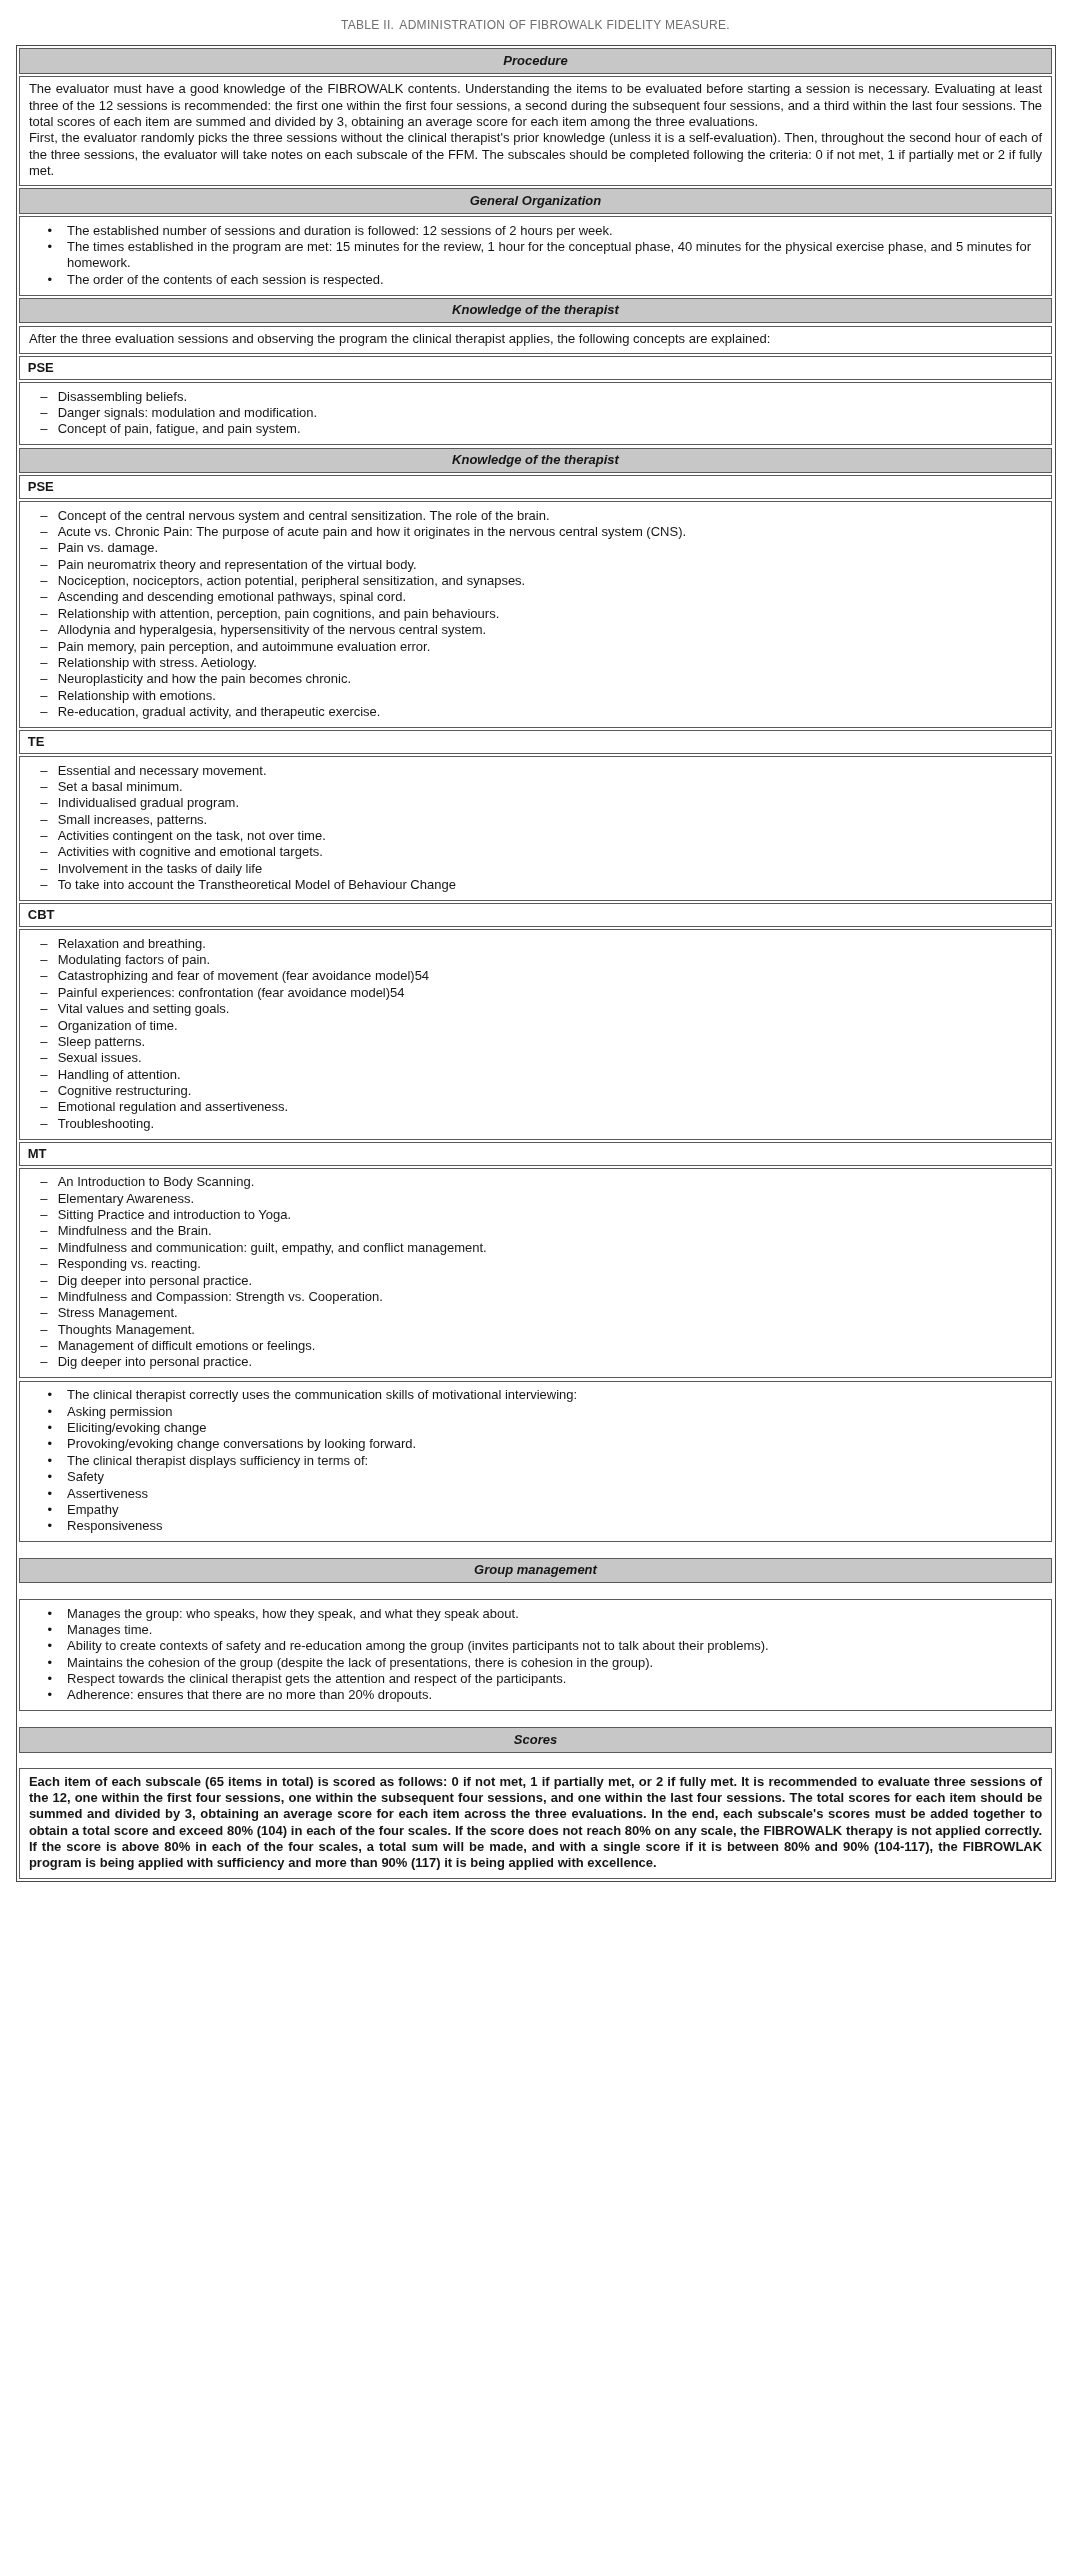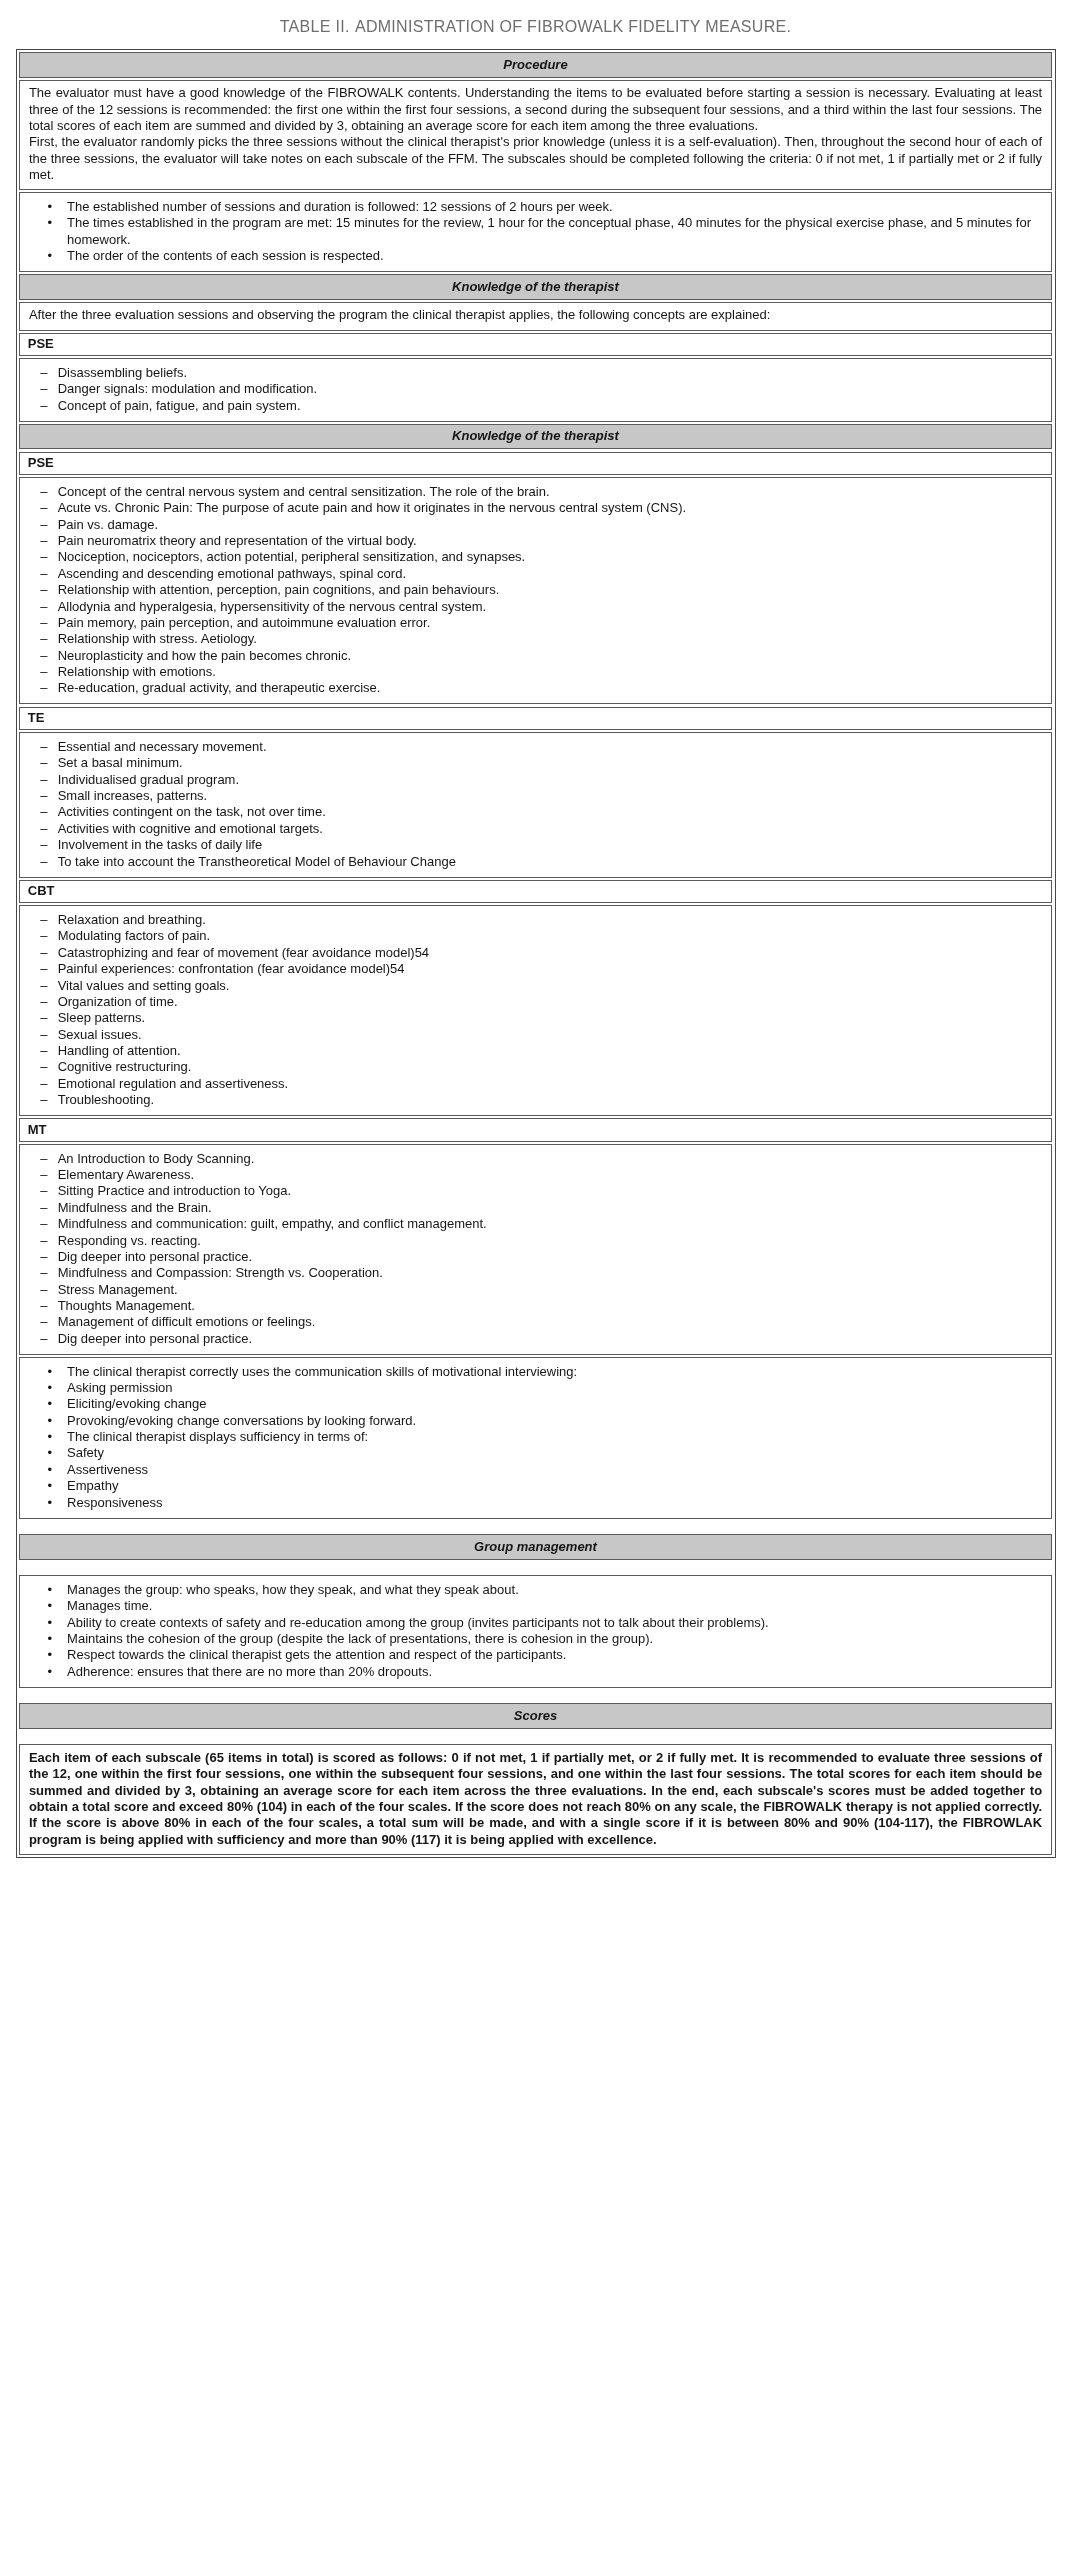--- a/index.html
+++ b/index.html
@@ -8,21 +8,21 @@
     width: 1071px;
     font-family: "Liberation Sans", "DejaVu Sans", sans-serif;
     color: #161616;
     -webkit-font-smoothing: antialiased;
   }
   .page { padding: 17.5px 15.5px 24px 15.5px; }
 
   .page-title {
     text-align: center;
     color: #6e6e6e;
-    font-size: 16px;
+    font-size: 12px;
     letter-spacing: 0.3px;
     margin-bottom: 13.4px;
     font-weight: 400;
   }
   .page-title .title-label { margin-right: 5.2px; }
 
   .table {
     border: 1.5px solid #474747;
     padding: 2.1px;
     display: flex;
@@ -82,20 +82,21 @@
 <div class="page" data-name="page">
   <div class="page-title" data-name="page-title">
     <span class="title-label" data-name="table-number-label">TABLE II.</span><span data-name="table-title-text">ADMINISTRATION OF FIBROWALK FIDELITY MEASURE.</span>
   </div>
   <div class="table" data-name="fidelity-table">
       <div class="row header" data-name="section-header-procedure"><span data-name="section-header-label">Procedure</span></div>
       <div class="row paragraphs" data-name="text-block">
         <p data-name="paragraph">The evaluator must have a good knowledge of the FIBROWALK contents. Understanding the items to be evaluated before starting a session is necessary. Evaluating at least three of the 12 sessions is recommended: the first one within the first four sessions, a second during the subsequent four sessions, and a third within the last four sessions. The total scores of each item are summed and divided by 3, obtaining an average score for each item among the three evaluations.</p>
         <p data-name="paragraph">First, the evaluator randomly picks the three sessions without the clinical therapist's prior knowledge (unless it is a self-evaluation). Then, throughout the second hour of each of the three sessions, the evaluator will take notes on each subscale of the FFM. The subscales should be completed following the criteria: 0 if not met, 1 if partially met or 2 if fully met.</p>
       </div>
+      <div class="row header" data-name="section-header-general-organization"><span data-name="section-header-label">General Organization</span></div>
       <div class="row bullets" data-name="list-block">
         <div class="li" data-name="list-item">
           <span class="marker" data-name="bullet-icon">•</span>
           <span class="li-text" data-name="list-item-text">The established number of sessions and duration is followed: 12 sessions of 2 hours per week.</span>
         </div>
         <div class="li" data-name="list-item">
           <span class="marker" data-name="bullet-icon">•</span>
           <span class="li-text" data-name="list-item-text">The times established in the program are met: 15 minutes for the review, 1 hour for the conceptual phase, 40 minutes for the physical exercise phase, and 5 minutes for homework.</span>
         </div>
         <div class="li" data-name="list-item">

